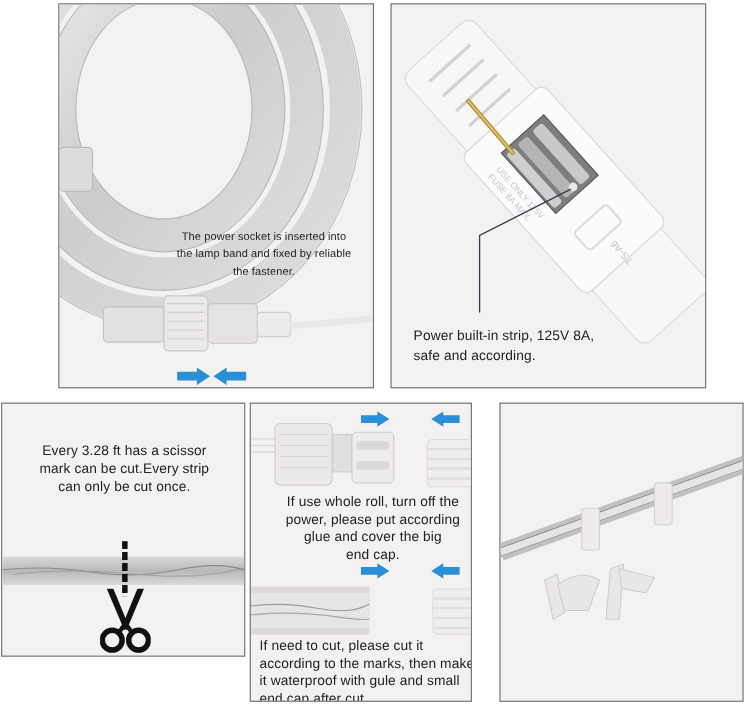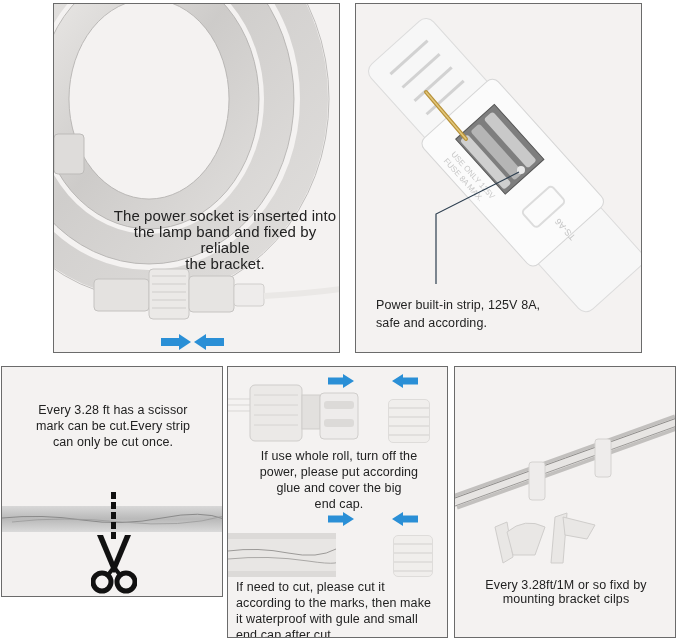--- a/index.html
+++ b/index.html
@@ -55,24 +55,24 @@
       <line x1="98" y1="272" x2="132" y2="272"></line>
         <line x1="98" y1="280" x2="132" y2="280"></line>
       <line x1="98" y1="288" x2="132" y2="288"></line>
         <line x1="98" y1="296" x2="132" y2="296"></line>
       <line x1="98" y1="304" x2="132" y2="304"></line>
     </g>
     <rect x="135" y="272" width="45" height="36" rx="4" fill="#e6e4e2" stroke="#c6c4c2"></rect>
     <rect x="180" y="280" width="30" height="22" rx="3" fill="#eeeceb" stroke="#d0cecc"></rect>
     <path d="M210 292 Q250 290 287 285" stroke="#eae8e6" stroke-width="6" fill="none"></path>
   </svg>
-  <div class="caption center" style="left:56px; top:204px; width:230px; font-size:15px;">
+  <div class="caption center" style="left:71px; top:204px; width:230px; font-size:10px;">
     <div>The power socket is inserted into</div>
     <div>the lamp band and  fixed by reliable</div>
-    <div>the bracket.</div>
+    <div>the fastener.</div>
   </div>
   <div class="arrow" style="left:107px; top:330px;">
     <svg width="30" height="16">
         <path d="M0 4 H18 V0 L30 8 L18 16 V12 H0 Z" fill="#2a8fd6"></path>
       </svg>
   </div>
   <div class="arrow" style="left:140px; top:330px;">
     <svg width="30" height="16">
         <path d="M30 4 H12 V0 L0 8 L12 16 V12 H30 Z" fill="#2a8fd6"></path>
       </svg>
@@ -137,21 +137,21 @@
               background: repeating-linear-gradient(to bottom, #111 0 7px, transparent 7px 10px);"></div>
   <svg width="46" height="60" viewBox="0 0 46 60" style="position:absolute; left:89px; top:168px;">
     <path d="M6 0 L12 0 L26 34 L22 38 Z" fill="#111"></path>
     <path d="M40 0 L34 0 L20 34 L24 38 Z" fill="#111"></path>
     <circle cx="11" cy="47" r="9" fill="none" stroke="#111" stroke-width="5"></circle>
     <circle cx="35" cy="47" r="9" fill="none" stroke="#111" stroke-width="5"></circle>
     <path d="M17 40 L23 32 L29 40" fill="none" stroke="#111" stroke-width="4"></path>
   </svg>
 </div>
 
-<div class="panel" style="left:227px; top:366px; width:221px; height:272px;">
+<div class="panel" style="left:227px; top:366px; width:202px; height:272px;">
 
   <svg width="222" height="75" style="position:absolute;left:0;top:0;">
     <g stroke="#d9d7d5" stroke-width="1" fill="none">
       <line x1="0" y1="32" x2="40" y2="32"></line>
         <line x1="0" y1="38" x2="40" y2="38"></line>
       <line x1="0" y1="44" x2="40" y2="44"></line>
     </g>
     <rect x="22" y="18" width="52" height="56" rx="5" fill="#ebe9e7" stroke="#cfcdcb"></rect>
     <g stroke="#d6d4d2">
         <line x1="26" y1="28" x2="70" y2="28"></line>
@@ -223,17 +223,13 @@
       <rect x="140" y="72" width="16" height="38" rx="3"></rect>
     </g>
 
     <g fill="#e9e7e5" stroke="#cfcdcb">
       <path d="M40 160 L52 155 L58 190 L48 196 Z"></path>
       <path d="M52 165 Q70 150 90 160 L80 188 L58 188 Z"></path>
       <path d="M100 150 L112 146 L108 196 L96 196 Z"></path>
       <path d="M108 150 L140 158 L132 172 L110 168 Z"></path>
     </g>
   </svg>
-  <div class="caption center" style="left:0; top:211px; width:222px; line-height:14px; font-size:12.5px;">
-    <div>Every 3.28ft/1M or so fixd by</div>
-    <div>mounting bracket cilps</div>
-  </div>
 </div>
 
 </body></html>

